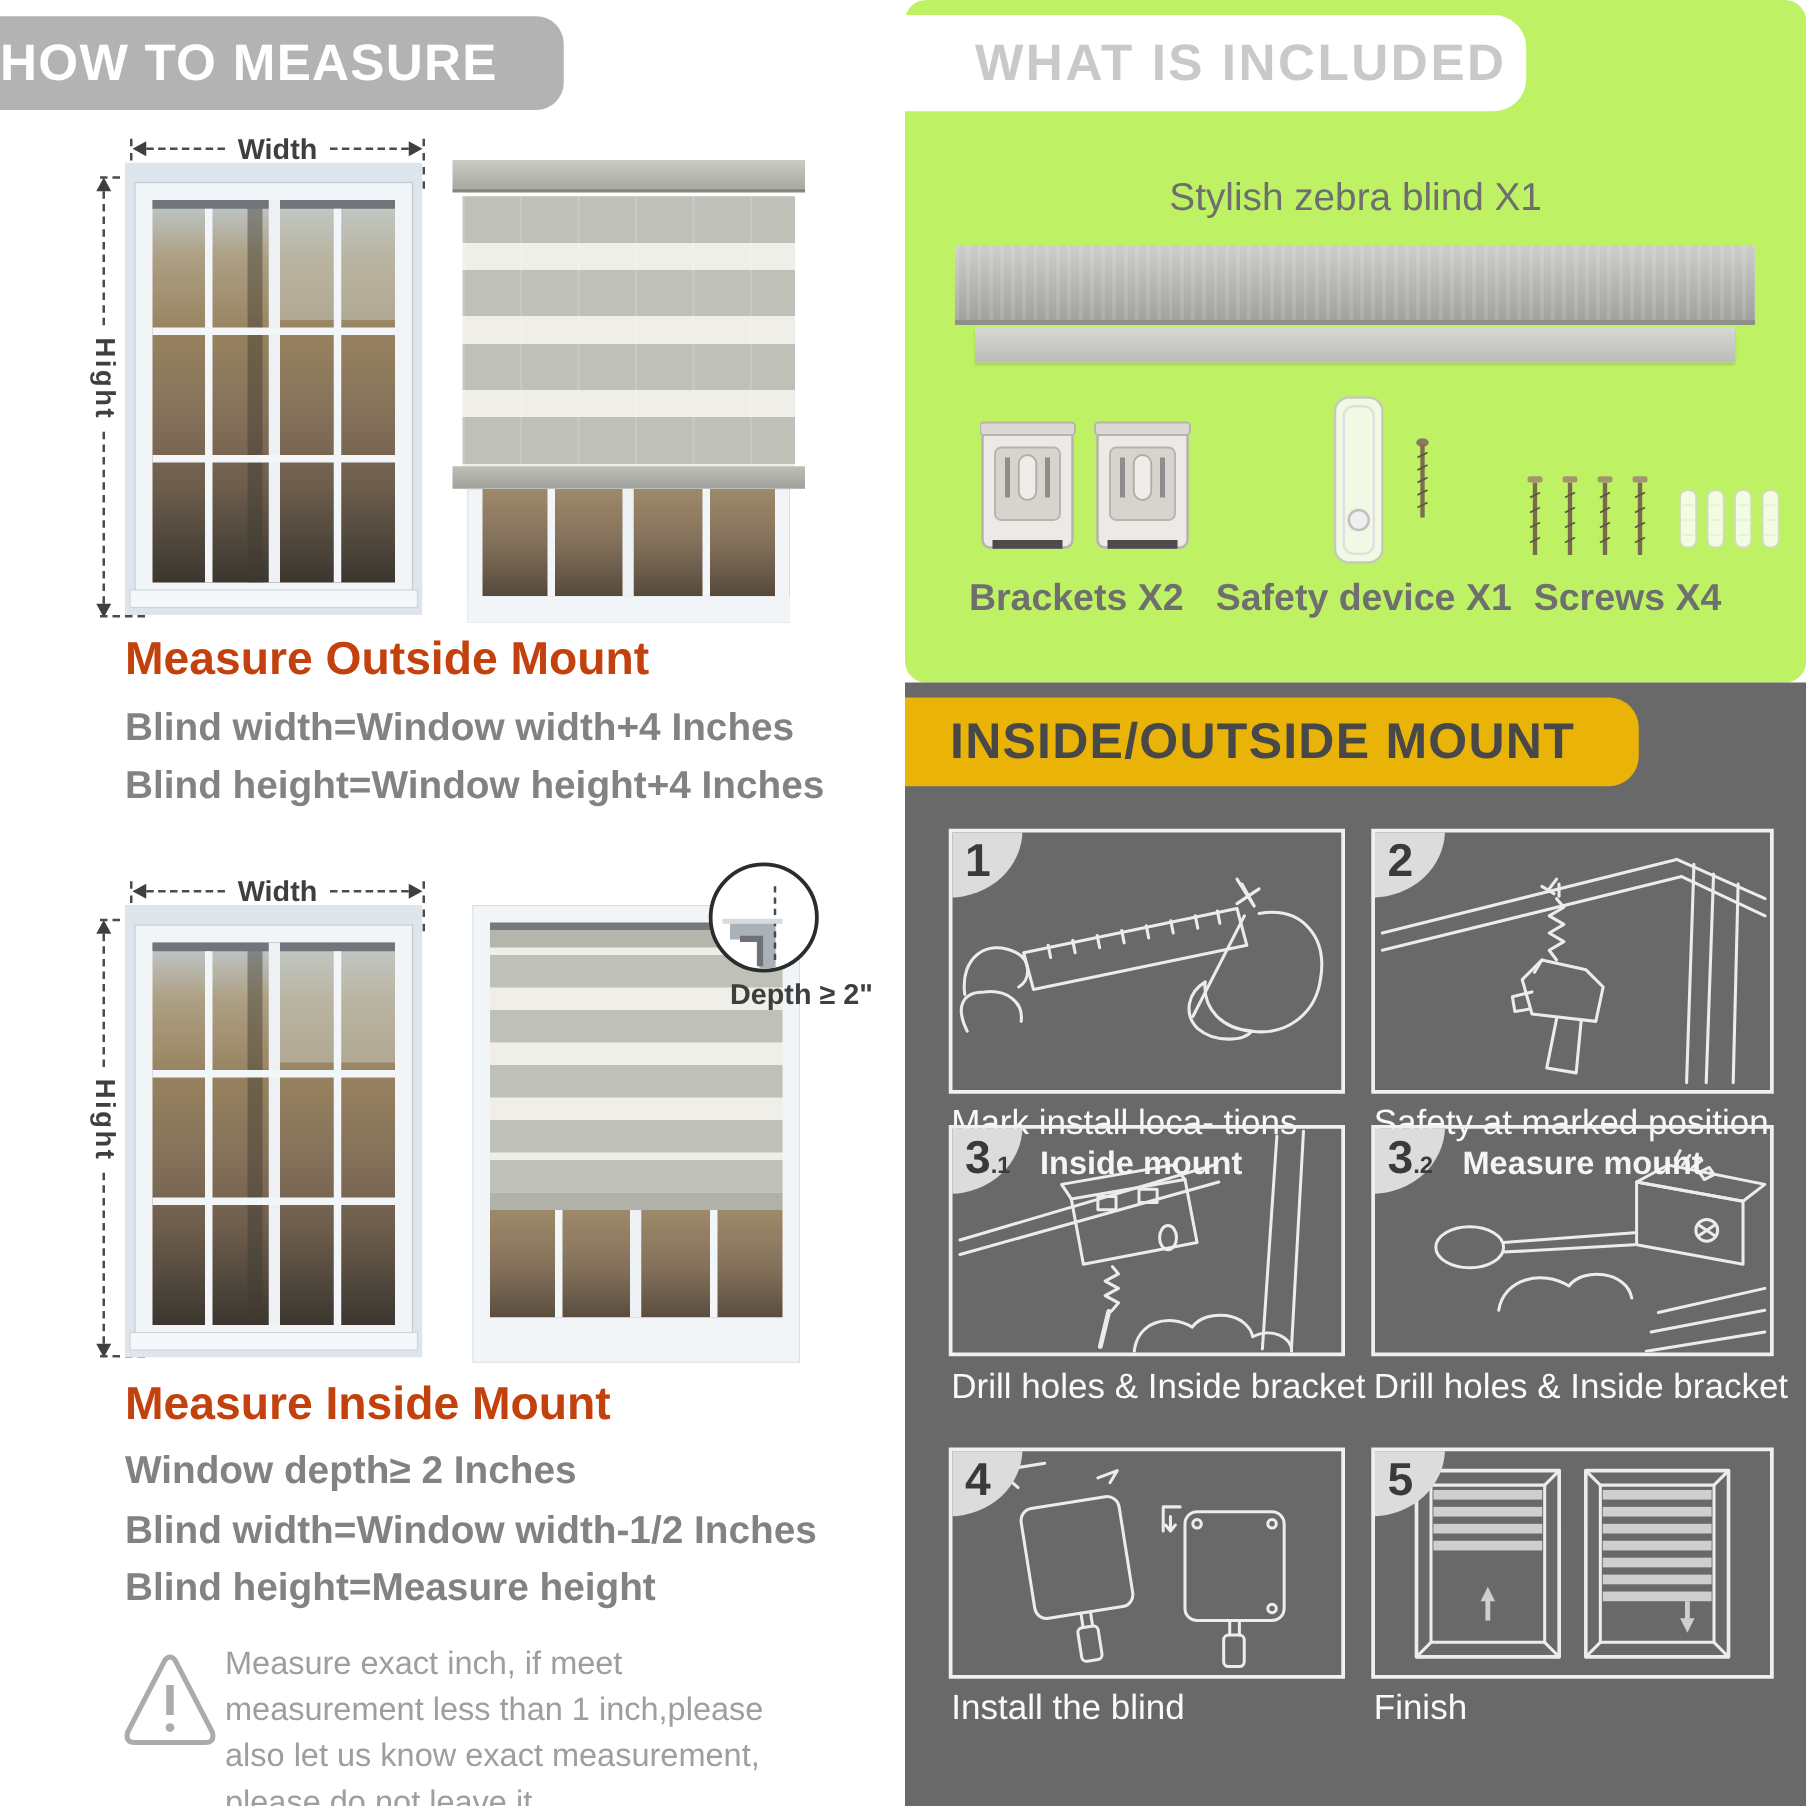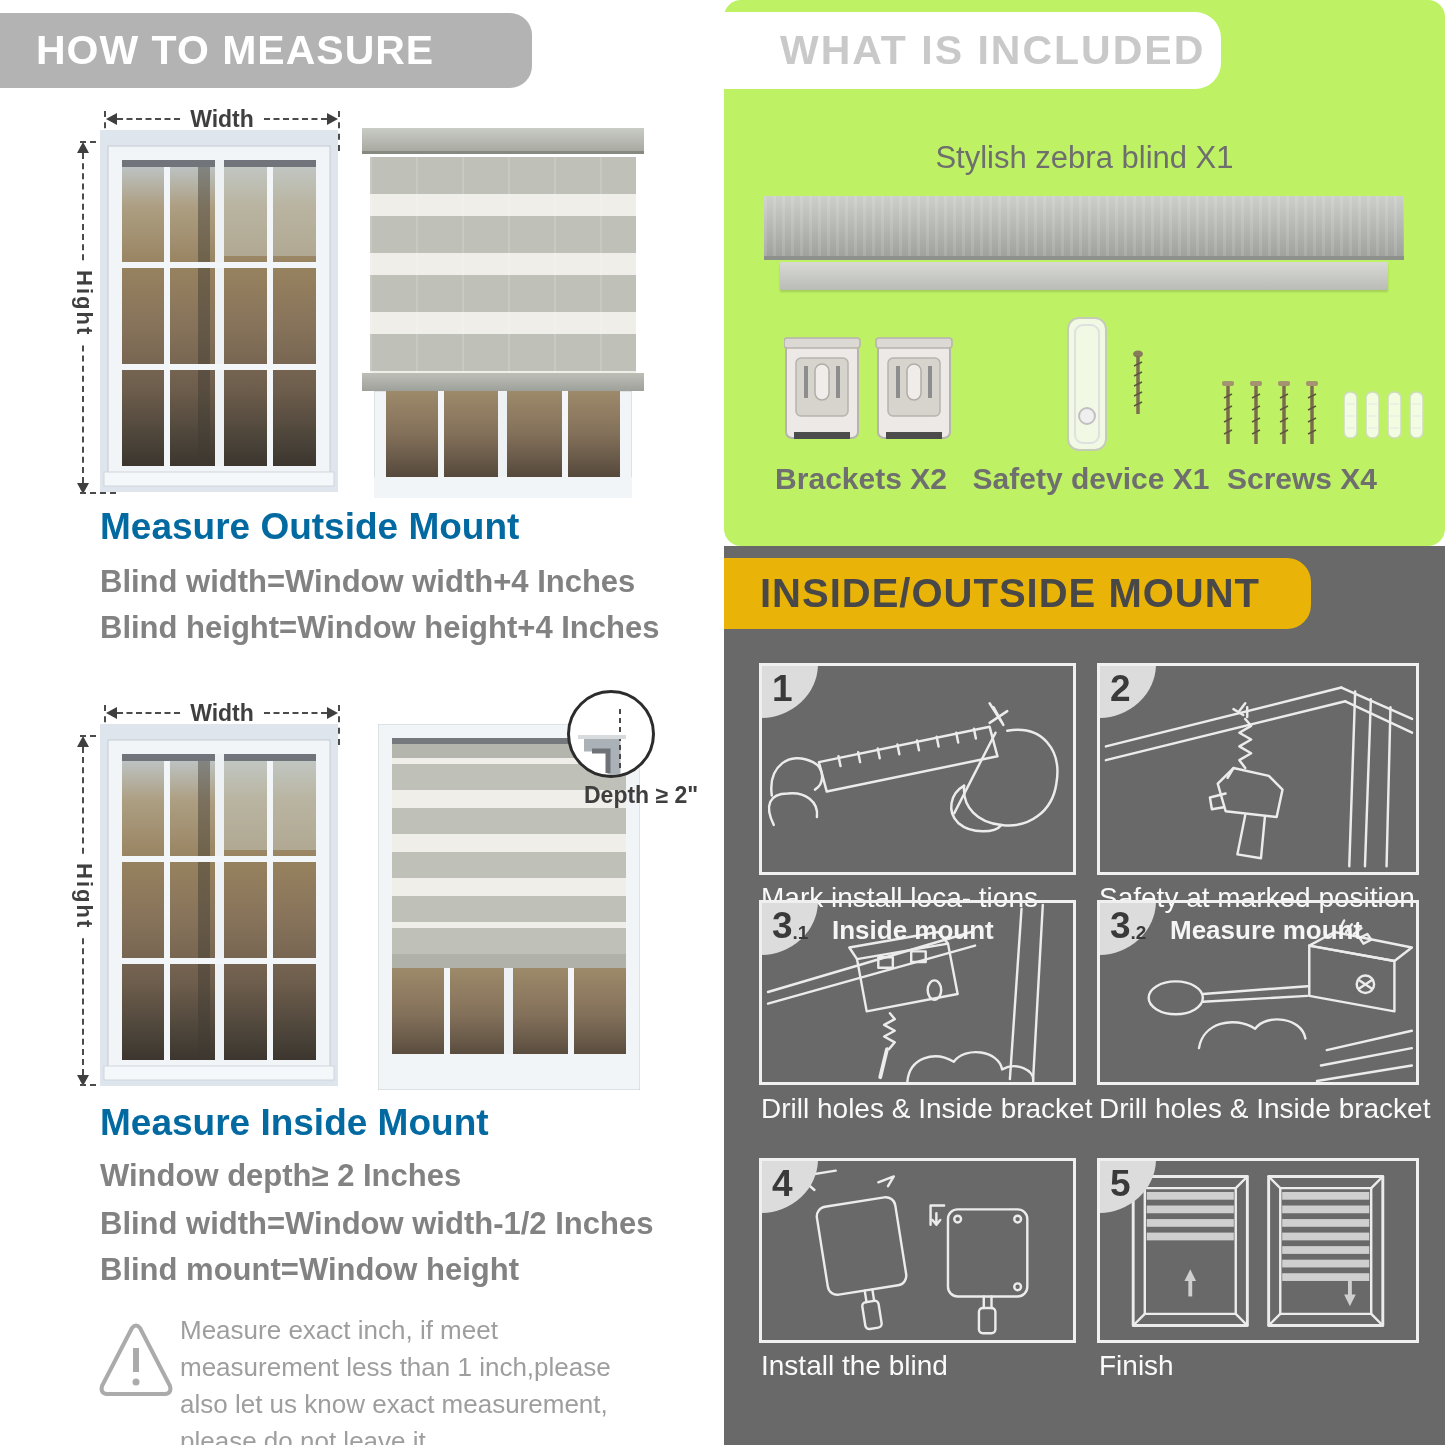--- a/index.html
+++ b/index.html
@@ -3,25 +3,25 @@
 <meta charset="utf-8">
 <style>
   * { margin:0; padding:0; box-sizing:border-box; }
   body { font-family:"Liberation Sans", sans-serif; background:#ffffff; }
   #stage { position:relative; width:1445px; height:1445px; background:#ffffff; overflow:hidden; }
 
   
   .abs { position:absolute; }
 
   
-  .left-header { left:0; top:13px; width:532px; height:75px; background:#b3b3b3;
+  .left-header { left:0; top:13px; width:451px; height:75px; background:#b3b3b3;
     border-radius:0 22px 22px 0; color:#ffffff; font-size:41px; font-weight:bold;
-    line-height:75px; padding-left:36px; letter-spacing:1px; }
-
-  .section-title { font-size:37px; font-weight:bold; color:#0369a1; }
+    line-height:75px; letter-spacing:1px; }
+
+  .section-title { font-size:37px; font-weight:bold; color:#c2410c; }
   .body-line { font-size:31px; font-weight:bold; color:#828282; }
 
   
   .harrow { display:flex; align-items:center; height:26px; }
   .harrow .tick { width:0; height:40px; border-left:2px dashed #4b4b4b; margin-top:24px; }
   .harrow .line { flex:1; border-top:2px dashed #4b4b4b; height:0; }
   .harrow .lbl { font-size:23px; font-weight:bold; color:#3f3f3f; margin:0 10px; white-space:nowrap; }
   .ah { width:0; height:0; border-top:6px solid transparent; border-bottom:6px solid transparent; }
   .ah.l { border-right:11px solid #3f3f3f; }
   .ah.r { border-left:11px solid #3f3f3f; }
@@ -237,21 +237,21 @@
       <path d="M22,58 L38,58 L38,80" stroke="#6f7276" stroke-width="5" fill="none"></path>
       <path d="M50,16 L50,78" stroke="#4a4a4a" stroke-width="2" stroke-dasharray="5,4" fill="none"></path>
       <path d="M8,44 L56,44" stroke="#d7dbde" stroke-width="4" fill="none"></path>
     </svg>
   </div>
   <div class="abs depth-lbl" style="left:584px; top:782px;">Depth ≥ 2"</div>
 
   <div class="abs section-title" style="left:100px; top:1102px;">Measure Inside Mount</div>
   <div class="abs body-line" style="left:100px; top:1158px;">Window depth≥ 2 Inches</div>
   <div class="abs body-line" style="left:100px; top:1206px;">Blind width=Window width-1/2 Inches</div>
-  <div class="abs body-line" style="left:100px; top:1252px;">Blind mount=Window height</div>
+  <div class="abs body-line" style="left:100px; top:1252px;">Blind height=Measure height</div>
 
   <svg class="abs" style="left:98px; top:1320px;" width="76" height="80" viewBox="0 0 76 80">
     <path d="M34,8 Q38,3 42,8 L72,66 Q74,74 66,74 L10,74 Q2,74 4,66 Z" stroke="#ababab" stroke-width="4" fill="none" stroke-linejoin="round"></path>
     <line x1="38" y1="28" x2="38" y2="52" stroke="#ababab" stroke-width="6"></line>
     <circle cx="38" cy="62" r="3.5" fill="#ababab"></circle>
   </svg>
   <div class="abs warn-text" style="left:180px; top:1312px;">Measure exact inch, if meet measurement less than 1 inch,please also let us know exact measurement, please do not leave it</div>
 
   <div class="abs included">
     <div class="included-header">

